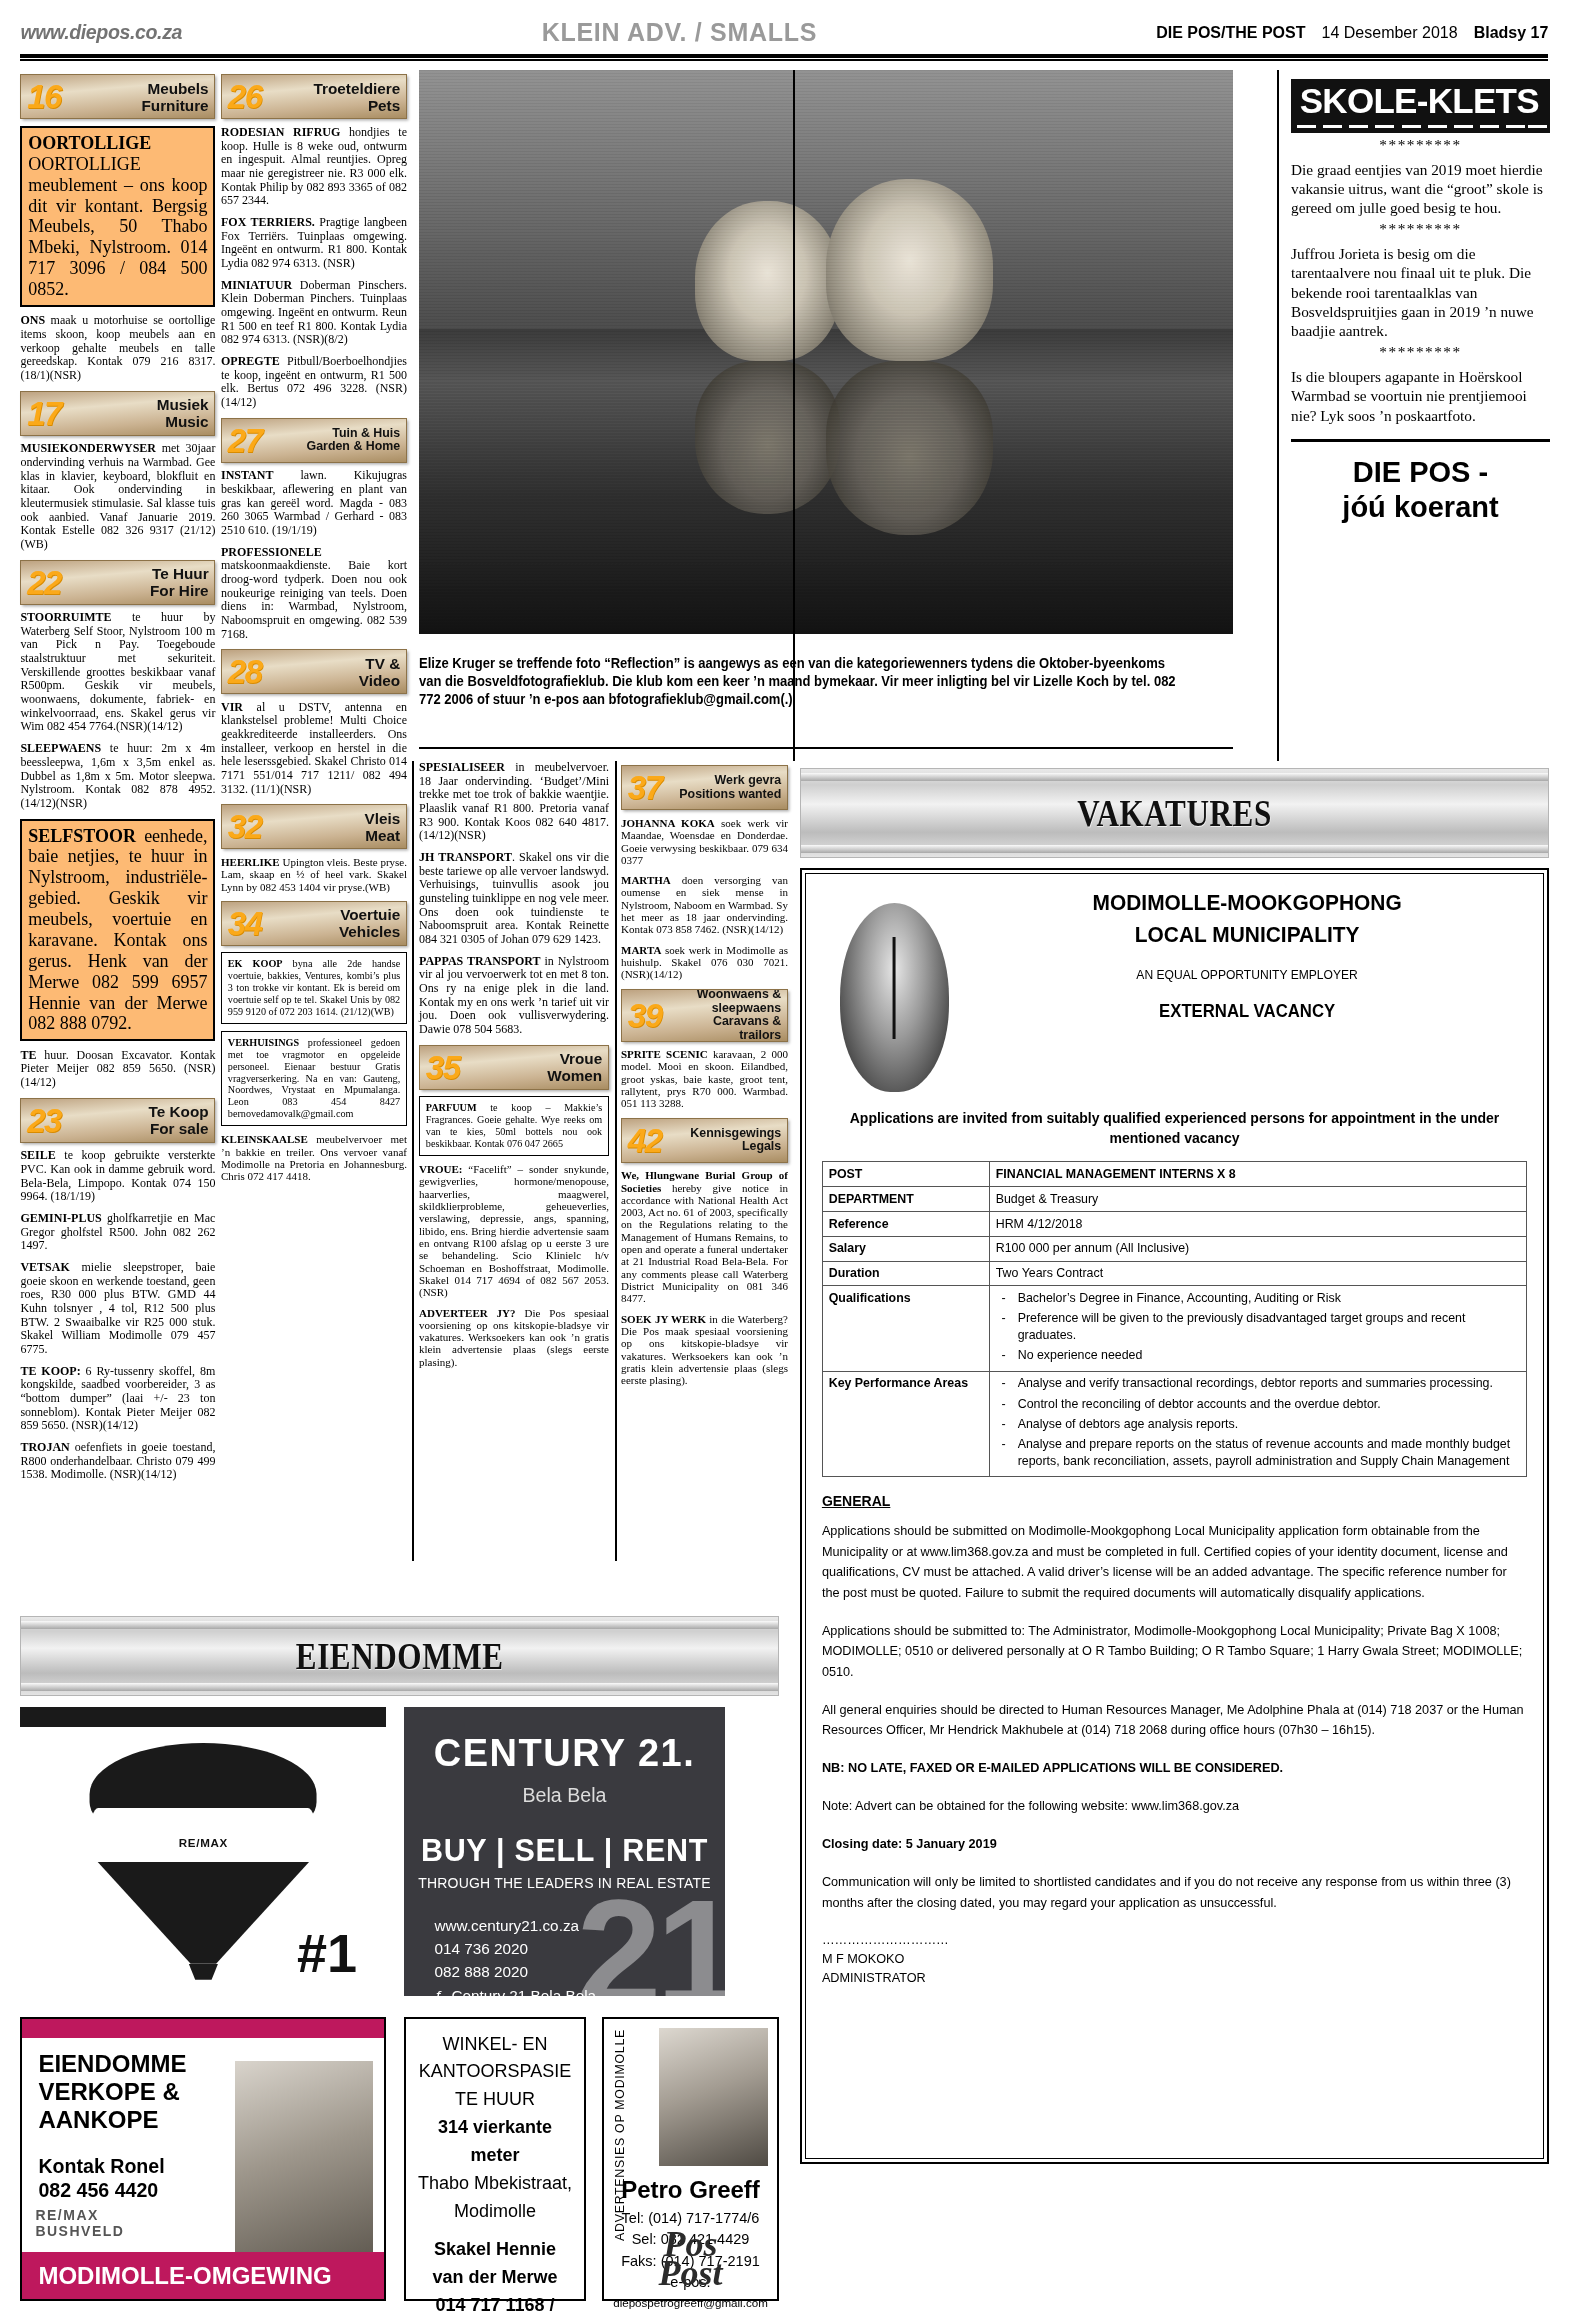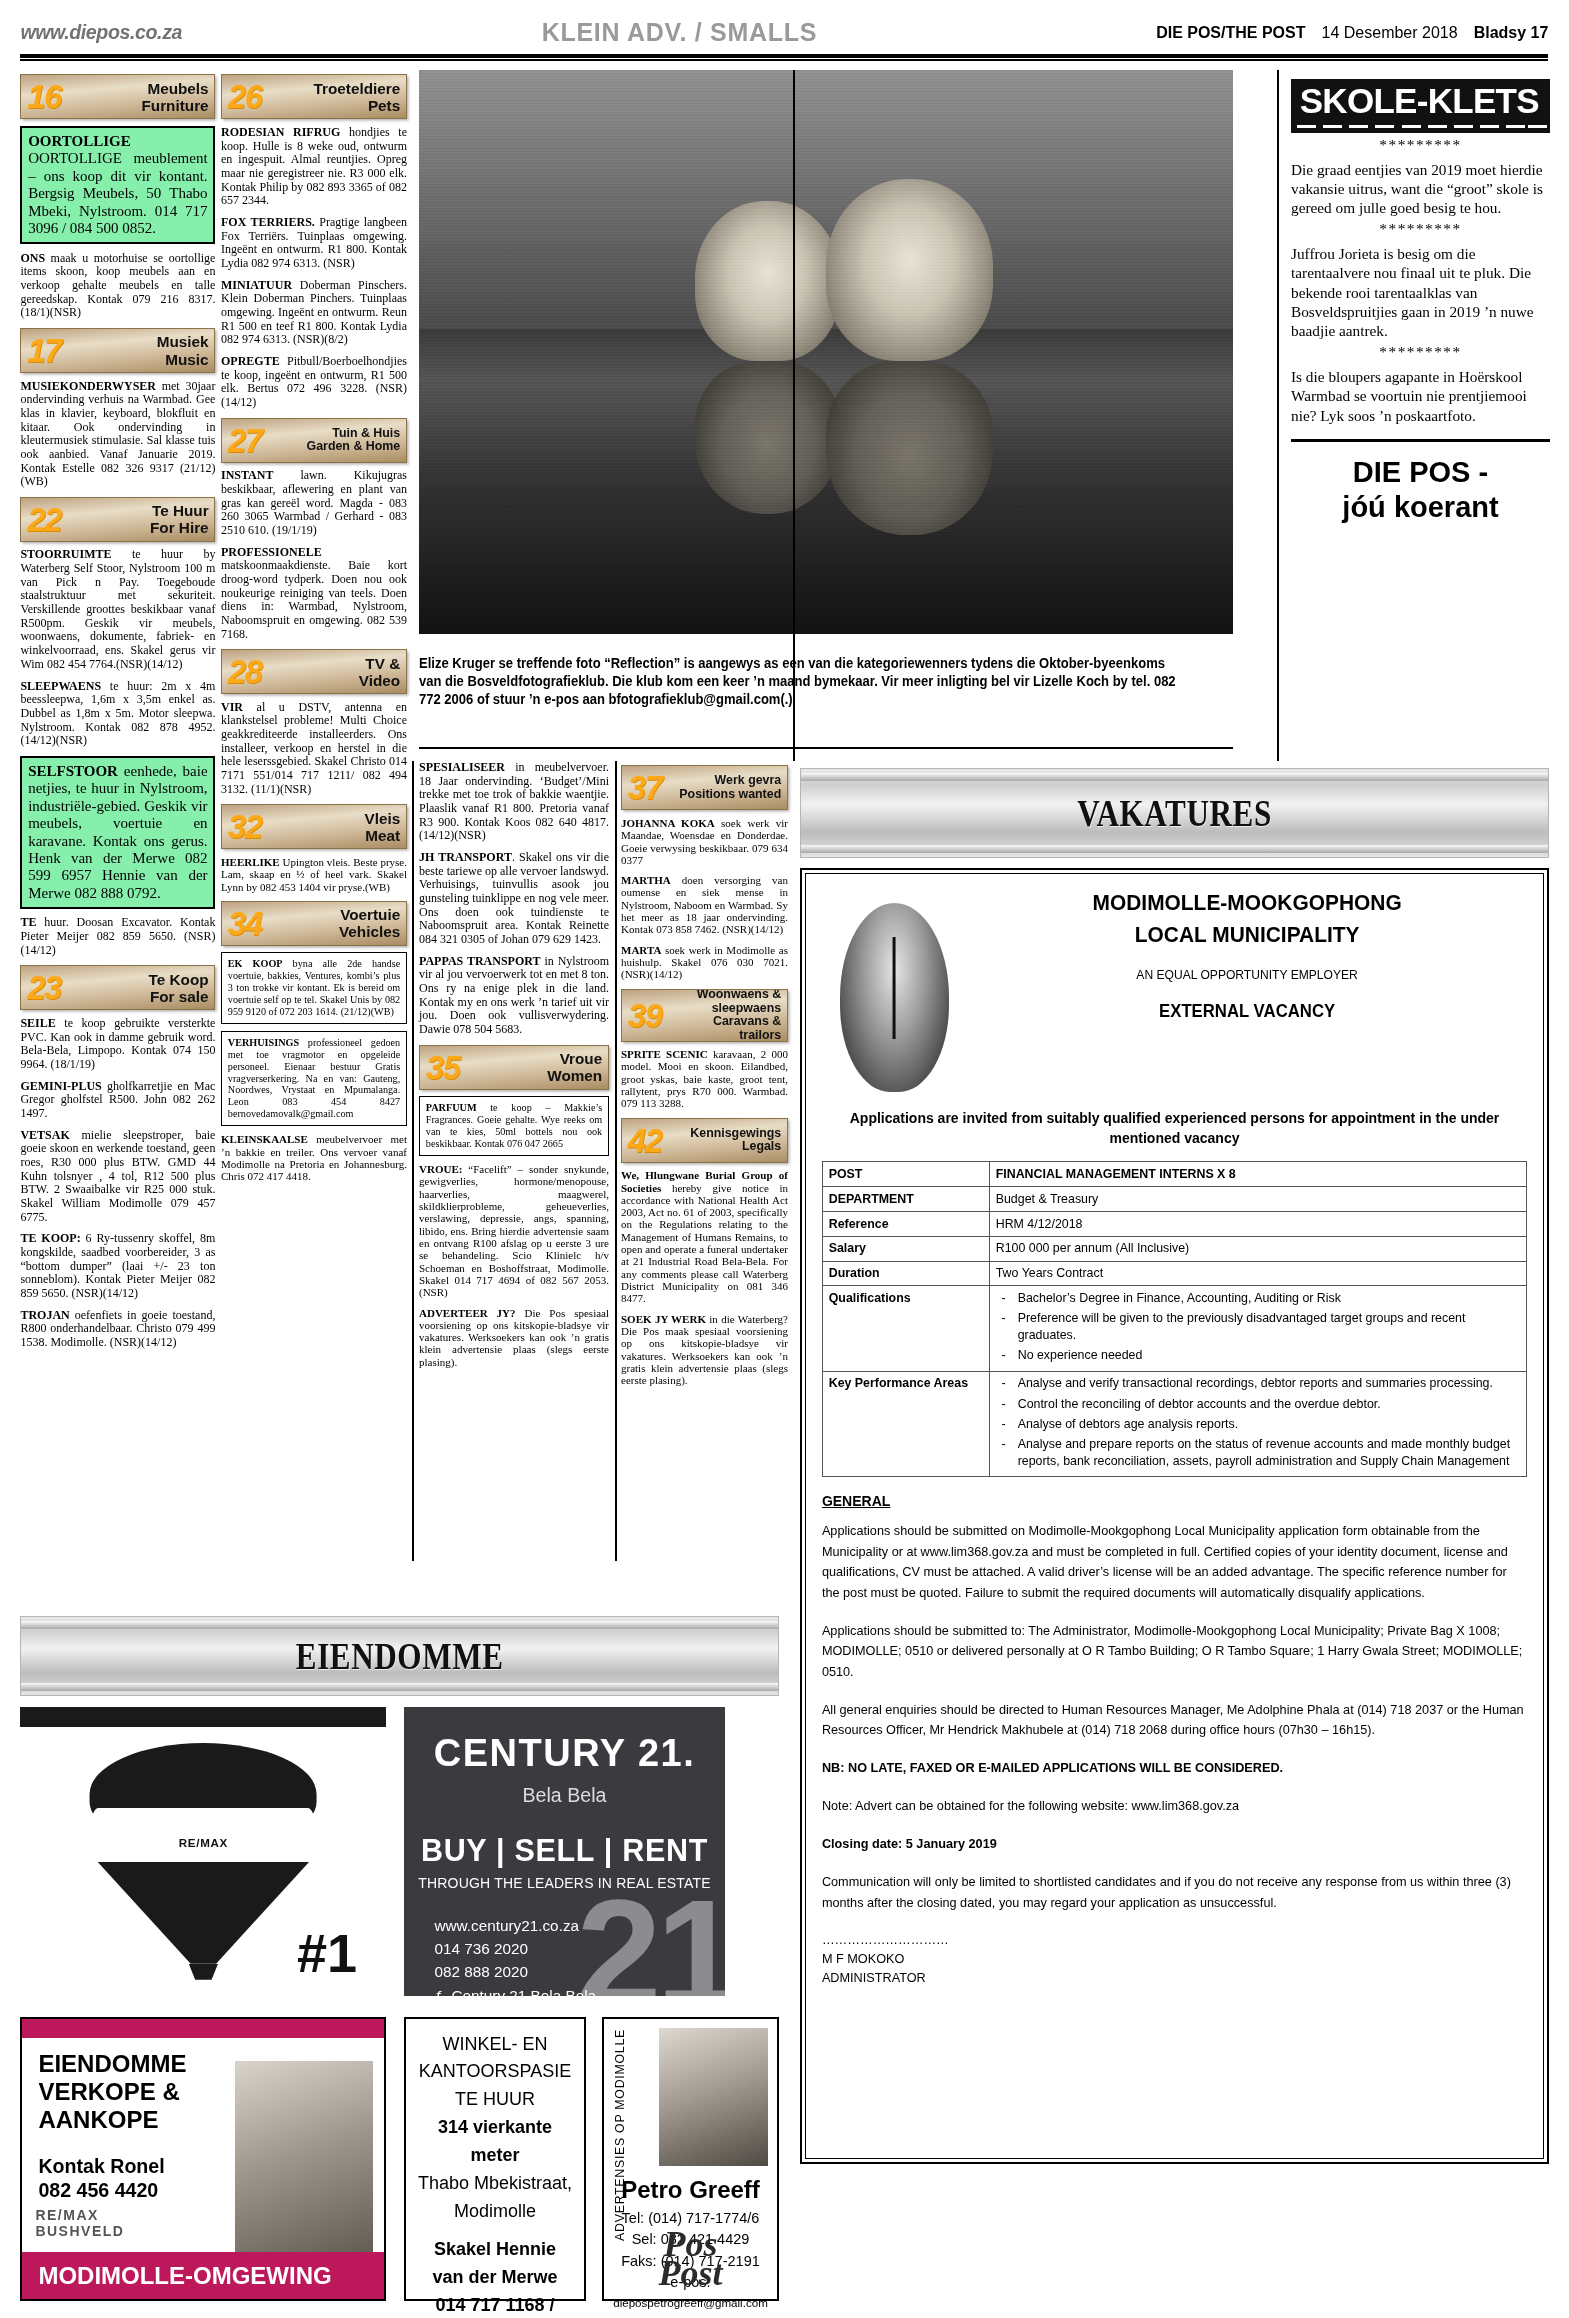--- a/index.html
+++ b/index.html
@@ -85,24 +85,24 @@
     font-size:12px; line-height:1.14;
     text-align:justify;
     margin:0 0 8px 0;
     hyphens:auto;
   }
   .ad b { font-weight:bold; }
   .ad.tiny { font-size:11px; line-height:1.12; }
 
   
   .boxad {
-    border:2.9px solid #000; background:#86efac;
+    border:2.9px solid #000; background:#fdba74;
     padding:5.1px 5.8px; margin:0 0 7.3px 0;
     font-family:"Liberation Serif", serif;
-    font-size:15px; line-height:1.16; text-align:justify;
+    font-size:18px; line-height:1.16; text-align:justify;
   }
   .boxad.thin { border-width:1.5px; background:#fff; font-size:10.2px; }
 
   
   .banner {
     position:relative;
     background:linear-gradient(180deg,#e9e9e9 0%,#cfcfcf 18%,#f2f2f2 40%,#bcbcbc 72%,#e4e4e4 100%);
     border:0.7px solid #b5b5b5;
     display:flex; align-items:center; justify-content:center;
   }
@@ -540,21 +540,21 @@
 
   <div class="cat" style="height:53px;">
     <div class="num">39</div>
     <div class="lbl small">
       <div>Woonwaens &amp;</div>
       <div>sleepwaens</div>
       <div>Caravans &amp; trailors</div>
     </div>
   </div>
 
-  <p class="ad tiny"><b>SPRITE SCENIC</b><span> karavaan, 2 000 model. Mooi en skoon. Eilandbed, groot yskas, baie kaste, groot tent, rallytent, prys R70 000. Warmbad. 079 113 3288.</span></p>
+  <p class="ad tiny"><b>SPRITE SCENIC</b><span> karavaan, 2 000 model. Mooi en skoon. Eilandbed, groot yskas, baie kaste, groot tent, rallytent, prys R70 000. Warmbad. 051 113 3288.</span></p>
 
   <div class="cat">
     <div class="num">42</div>
     <div class="lbl small">
       <div>Kennisgewings</div>
       <div>Legals</div>
     </div>
   </div>
 
   <p class="ad tiny"><b>We, Hlungwane Burial Group of Societies</b><span> hereby give notice in accordance with National Health Act 2003, Act no. 61 of 2003, specifically on the Regulations relating to the Management of Humans Remains, to open and operate a funeral undertaker at 21 Industrial Road Bela-Bela. For any comments please call Waterberg District Municipality on 081 346 8477.</span></p>

